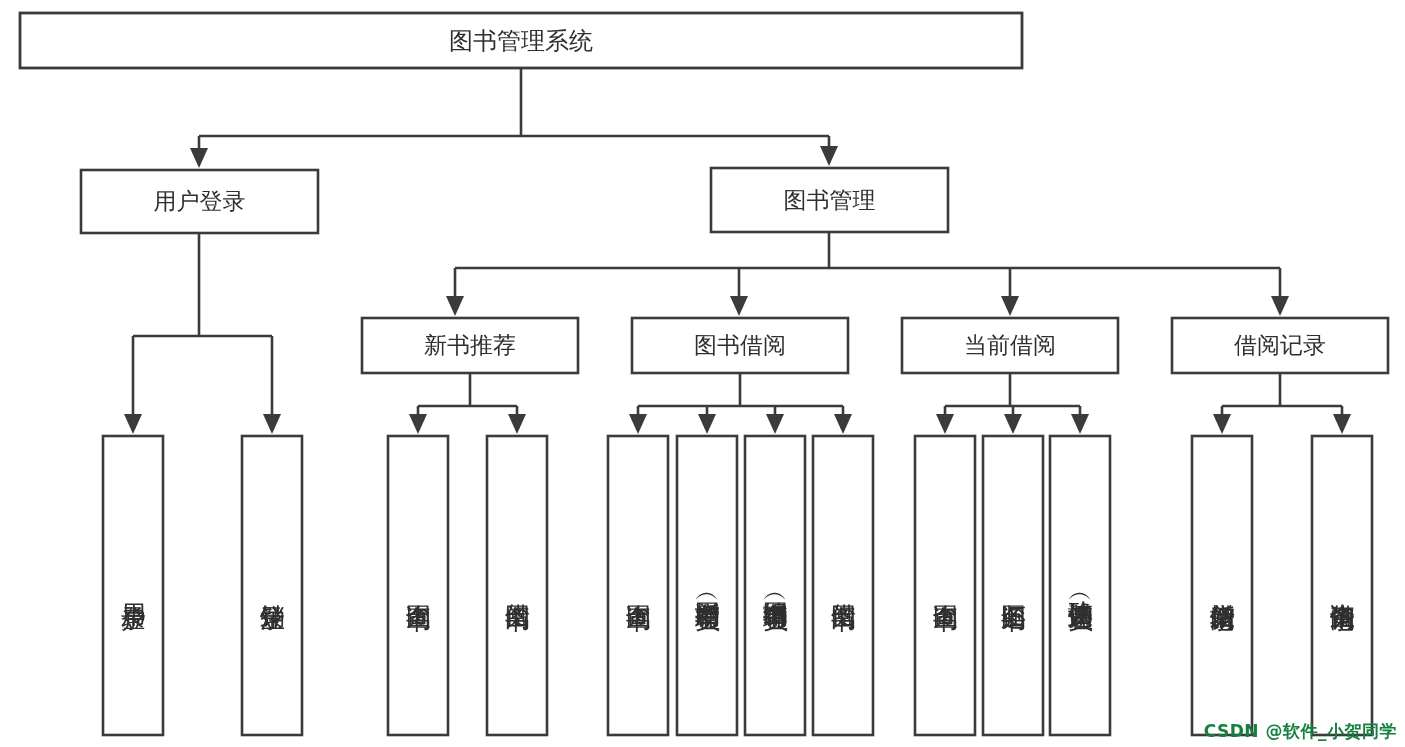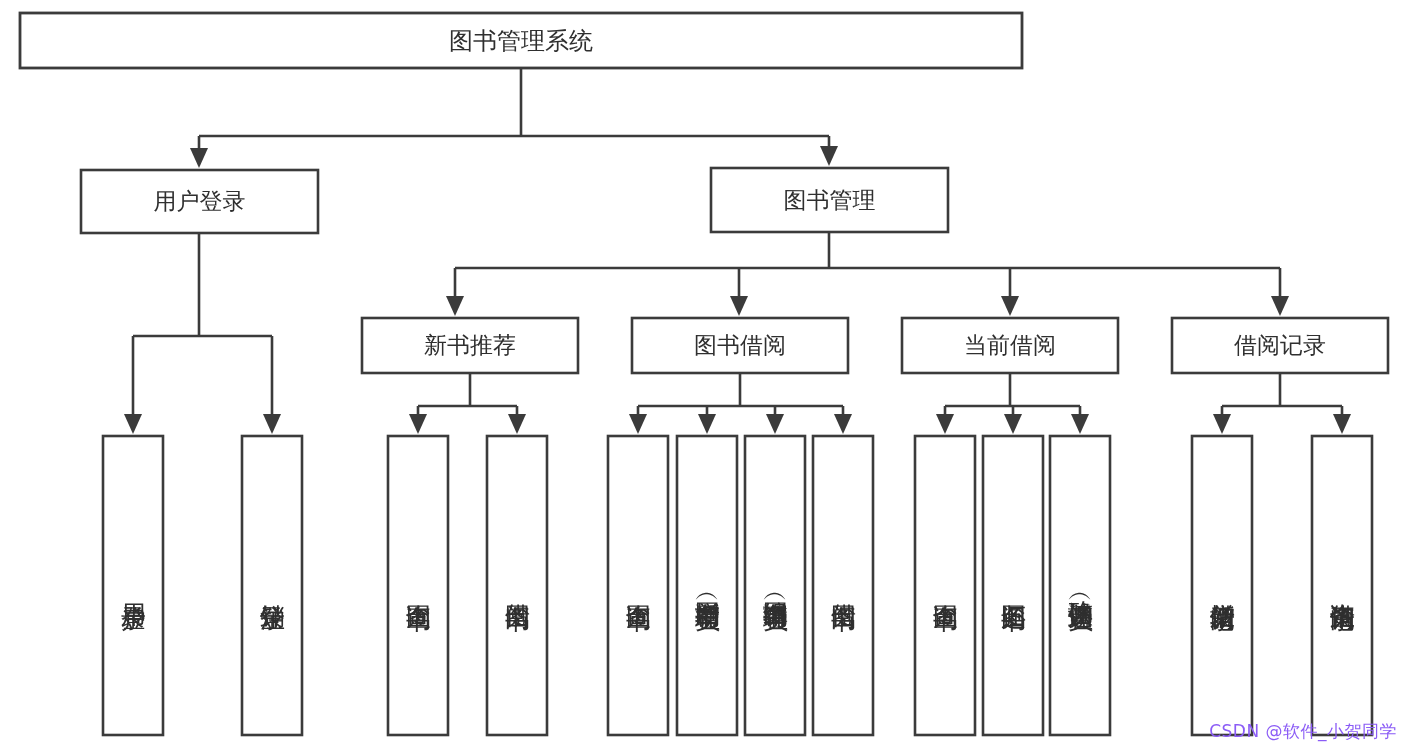--- a/index.html
+++ b/index.html
@@ -74,23 +74,24 @@
     letter-spacing: 1px;
     color: #2f2f2f;
     white-space: nowrap;
   }
   .watermark {
     position: absolute;
     right: 8px;
     bottom: 4px;
     font-family: "DejaVu Sans", "Liberation Sans", sans-serif;
     font-size: 17px;
-    color: #8b5cf6;
+    color: #15803d;
     letter-spacing: 0.5px;
     user-select: none;
+    font-weight: bold;
   }
 </style>
 </head>
 <body>
 
 <div id="diagram-root">
 
   <svg class="diagram-canvas" viewBox="0 0 1405 747" xmlns="http://www.w3.org/2000/svg">
     <g id="connectors-layer">
         <line x1="521" y1="68" x2="521" y2="136" class="connector"></line>

